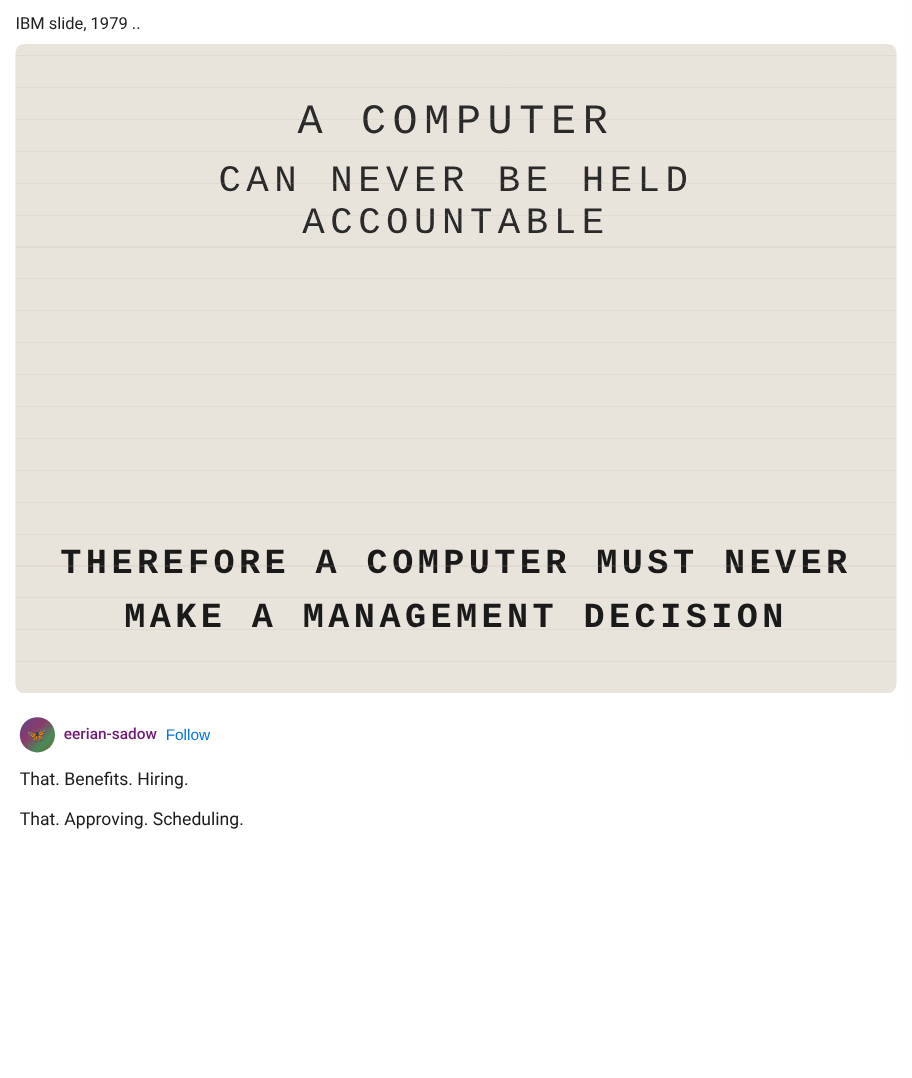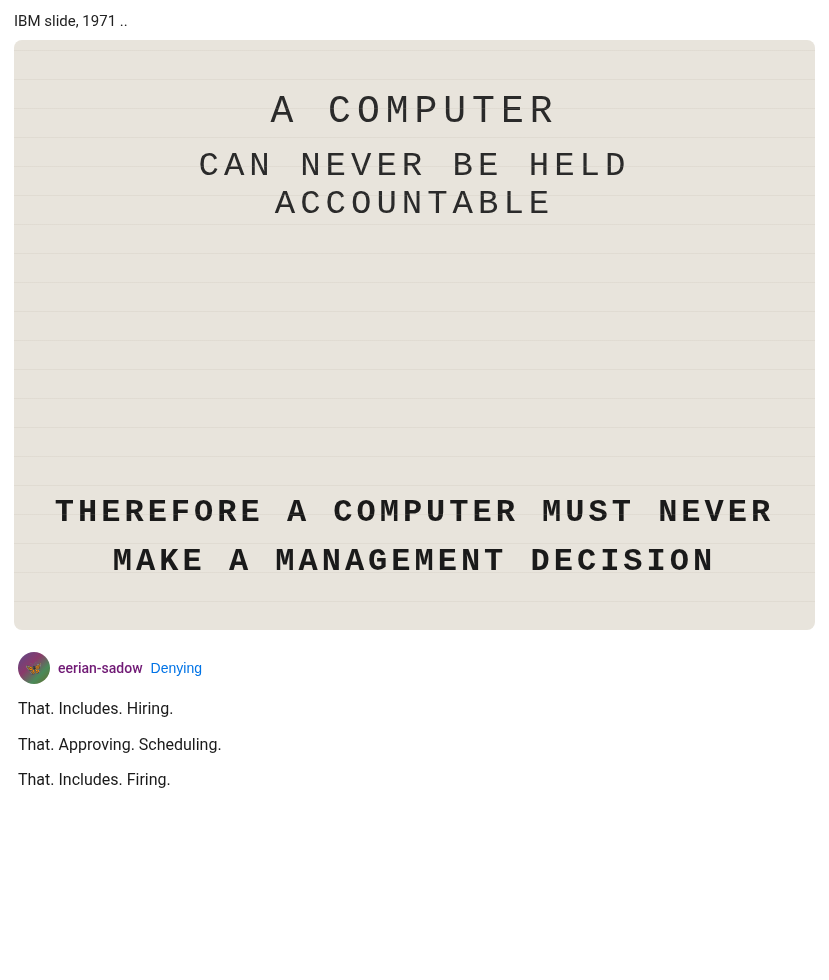--- a/index.html
+++ b/index.html
@@ -141,21 +141,21 @@
     .comment-text {
       font-size: 16px;
       color: #1a1a1a;
       line-height: 1.6;
       margin-bottom: 10px;
     }
   </style>
 </head>
 <body>
 
-<p class="page-title">IBM slide, 1971 ..</p>
+<p class="page-title">IBM slide, 1979 ..</p>
 
 <div class="slide-image">
 
   <div class="slide-top">
     <div class="slide-line1">A  COMPUTER</div>
     <div class="slide-line2">CAN  NEVER  BE  HELD  ACCOUNTABLE</div>
   </div>
 
   <div class="slide-bottom">
     <div class="slide-line3">THEREFORE  A  COMPUTER  MUST  NEVER</div>
@@ -164,23 +164,22 @@
 
 </div>
 
 <div class="comment-section">
 
   <div class="comment-author-row">
     <div class="avatar">
       <span class="avatar-inner">🦋</span>
     </div>
     <span class="author-name">eerian-sadow</span>
-    <button class="follow-btn">Denying</button>
+    <button class="follow-btn">Follow</button>
   </div>
 
-  <p class="comment-text">That. Includes. Hiring.</p>
+  <p class="comment-text">That. Benefits. Hiring.</p>
 
   <p class="comment-text">That. Approving. Scheduling.</p>
 
-  <p class="comment-text">That. Includes. Firing.</p>
 
 
 </div>
 
 </body></html>

